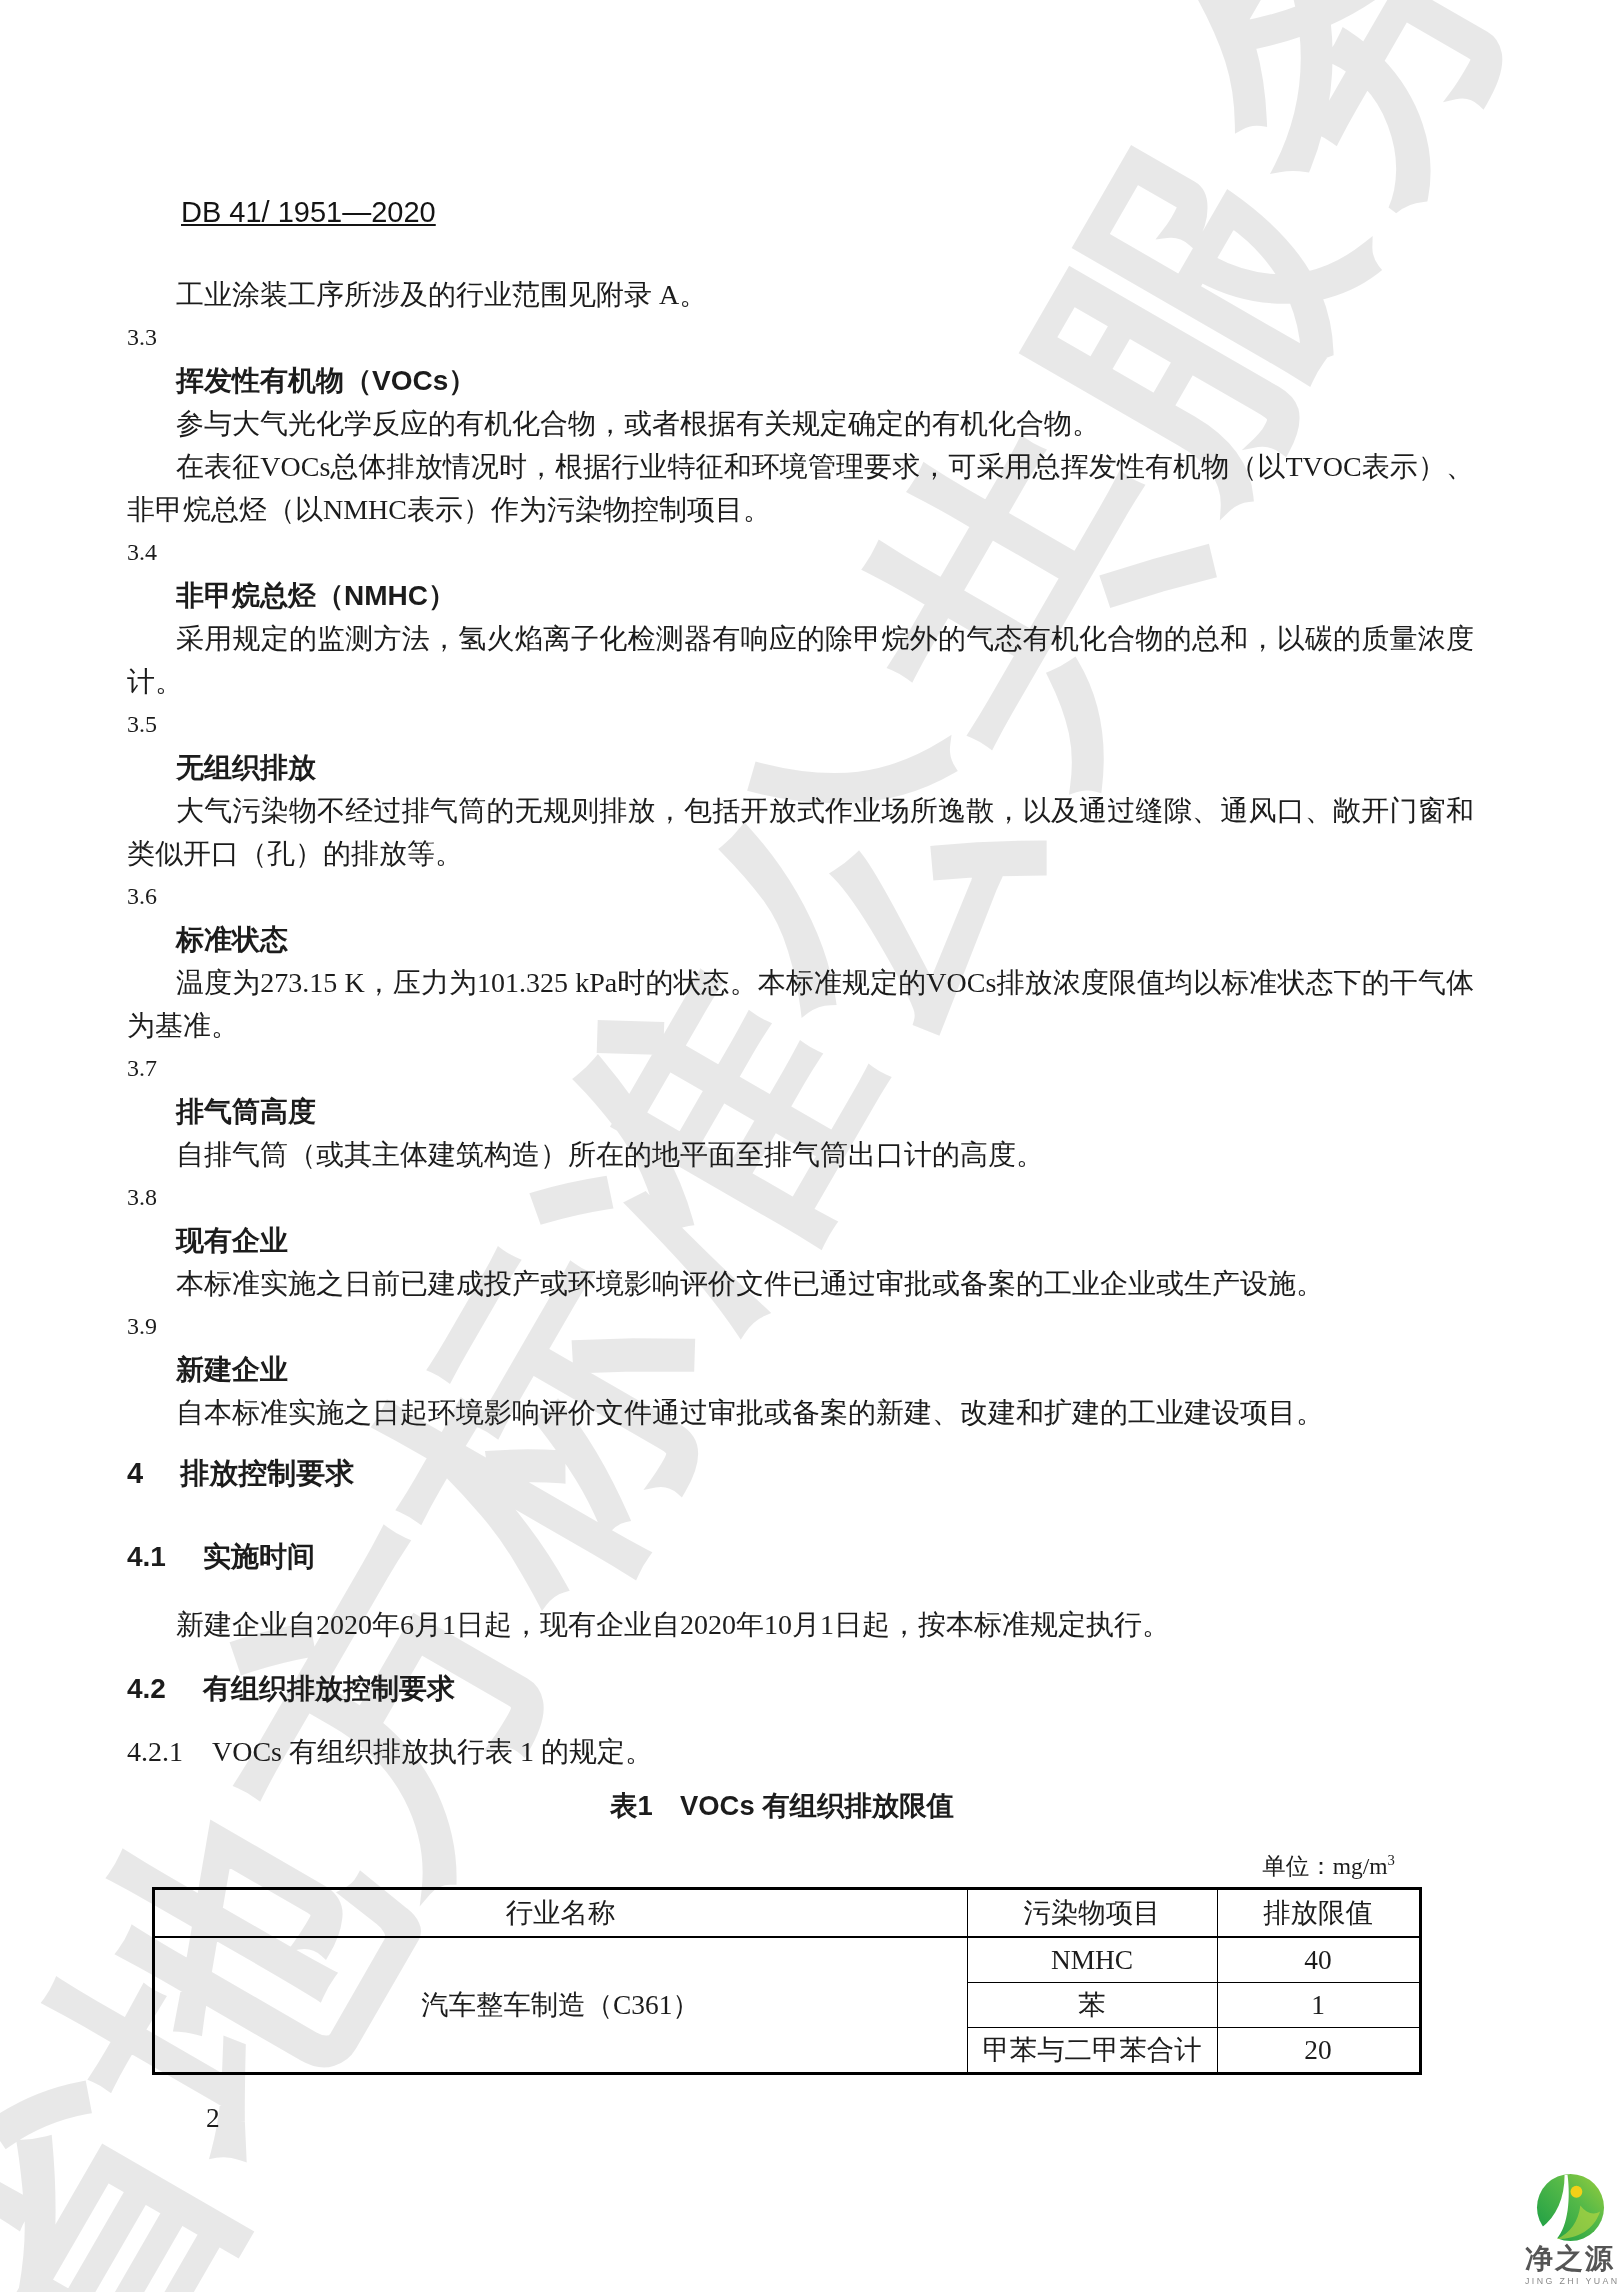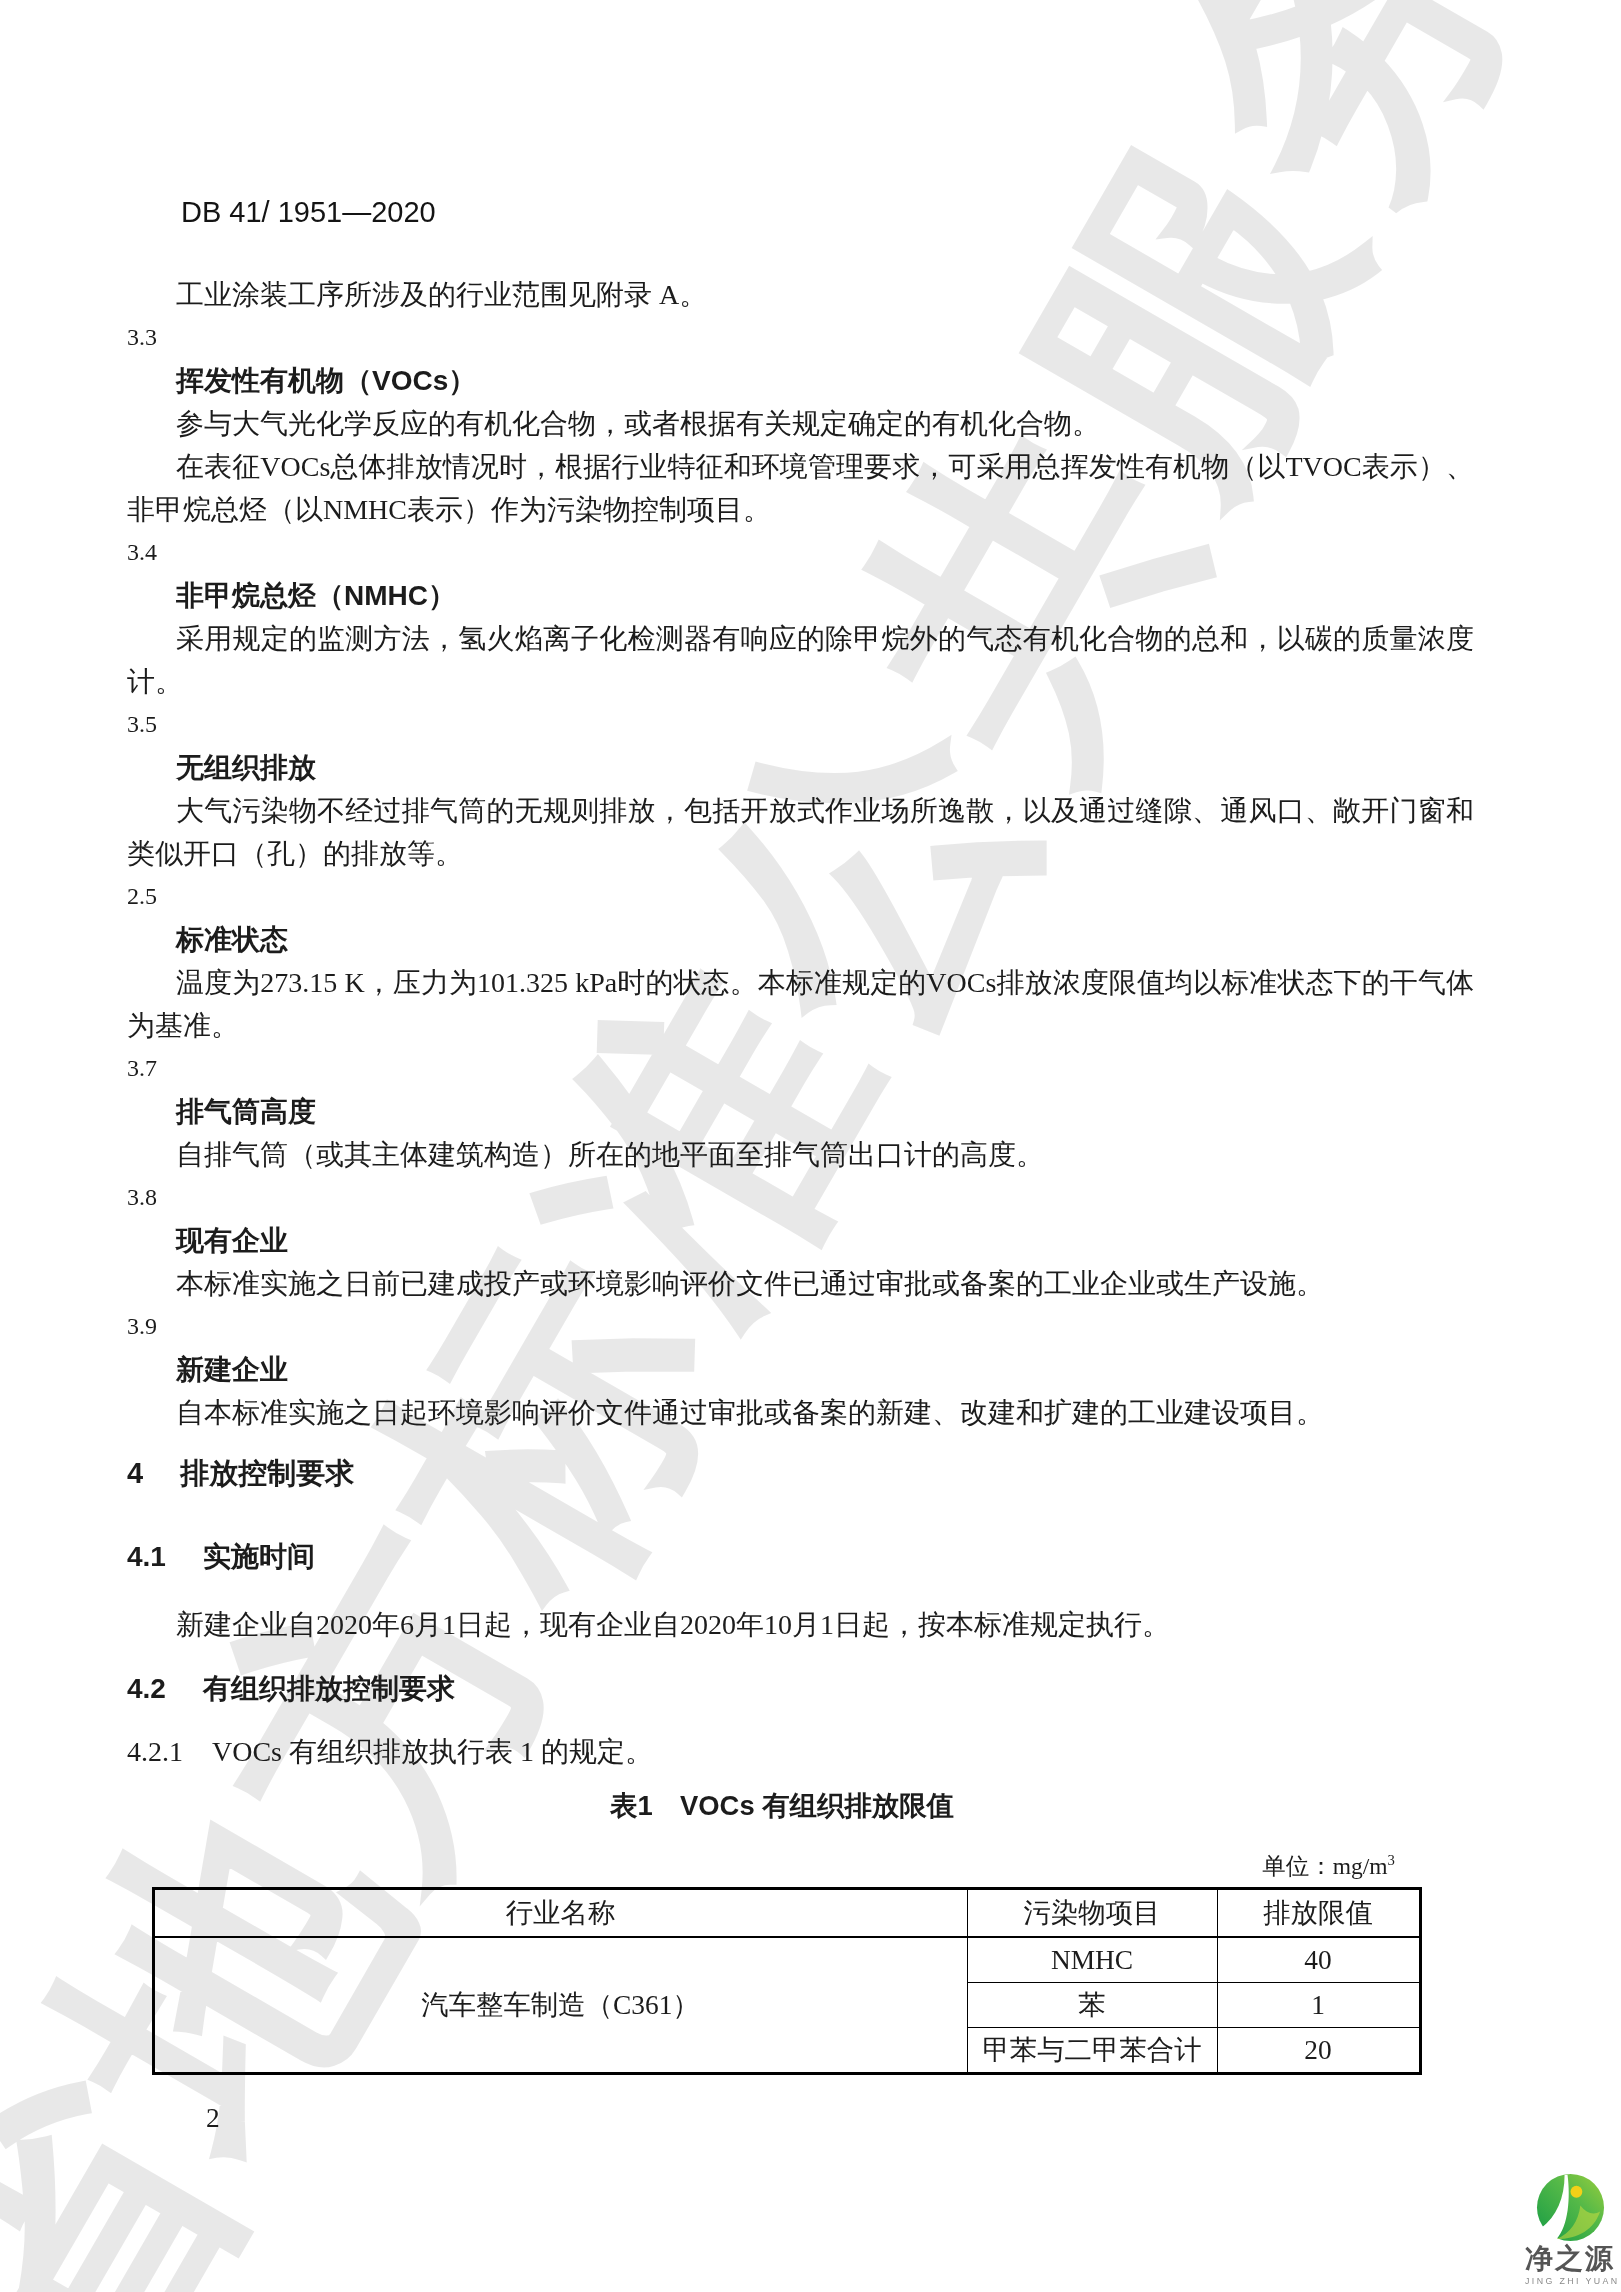--- a/index.html
+++ b/index.html
@@ -36,20 +36,21 @@
     left: 127px; top: 191px;
     width: 1347px;
     z-index: 1;
   }
   .doc-code {
     font-family: "Liberation Sans", sans-serif;
     font-size: 29px;
     line-height: 43px;
     margin: 0 0 39px 54px;
     color: #141414;
+    text-decoration: underline;
   }
   p.body {
     margin: 0;
     font-size: 28px;
     line-height: 43px;
     text-align: justify;
   }
   .indent { text-indent: 49px; }
   .sec-num {
     font-size: 24px;
@@ -180,21 +181,21 @@
     <p class="body indent">在表征VOCs总体排放情况时，根据行业特征和环境管理要求，可采用总挥发性有机物（以TVOC表示）、非甲烷总烃（以NMHC表示）作为污染物控制项目。</p>
 
     <div class="sec-num">3.4</div>
     <div class="term-name">非甲烷总烃（NMHC）</div>
     <p class="body indent">采用规定的监测方法，氢火焰离子化检测器有响应的除甲烷外的气态有机化合物的总和，以碳的质量浓度计。</p>
 
     <div class="sec-num">3.5</div>
     <div class="term-name">无组织排放</div>
     <p class="body indent">大气污染物不经过排气筒的无规则排放，包括开放式作业场所逸散，以及通过缝隙、通风口、敞开门窗和类似开口（孔）的排放等。</p>
 
-    <div class="sec-num">2.5</div>
+    <div class="sec-num">3.6</div>
     <div class="term-name">标准状态</div>
     <p class="body indent">温度为273.15 K，压力为101.325 kPa时的状态。本标准规定的VOCs排放浓度限值均以标准状态下的干气体为基准。</p>
 
     <div class="sec-num">3.7</div>
     <div class="term-name">排气筒高度</div>
     <p class="body indent">自排气筒（或其主体建筑构造）所在的地平面至排气筒出口计的高度。</p>
 
     <div class="sec-num">3.8</div>
     <div class="term-name">现有企业</div>
     <p class="body indent">本标准实施之日前已建成投产或环境影响评价文件已通过审批或备案的工业企业或生产设施。</p>

